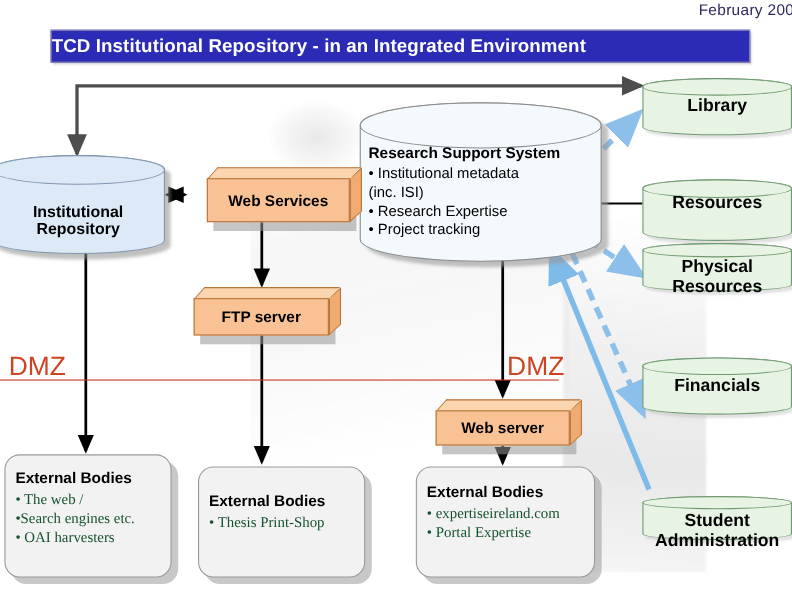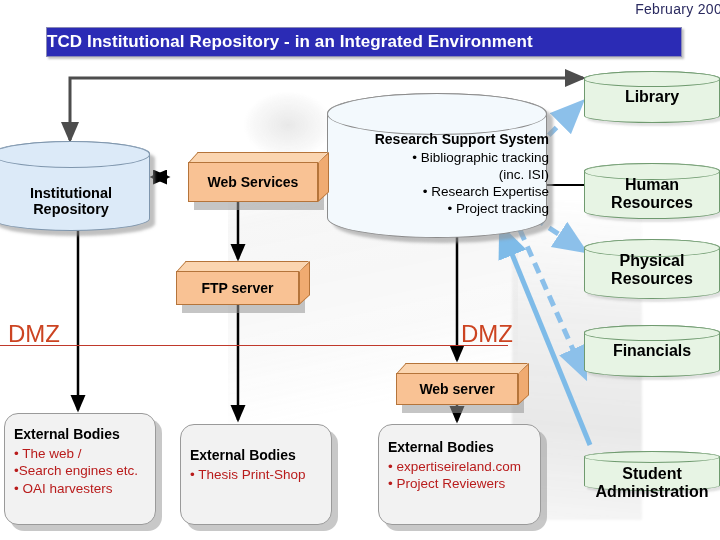--- a/index.html
+++ b/index.html
@@ -66,41 +66,41 @@
     z-index:3;line-height:1.12;
   }
 
   
   #ir{left:-8px;top:141px;width:158px;height:90px;}
   #ir .body,#ir .top{background:#dceaf8;border-color:#7f96ad;}
   #ir .body{box-shadow:5px 5px 3px rgba(140,140,140,.55);}
   #ir .label{top:44px;font-size:14.5px;}
 
   
-  #rss{left:327px;top:93px;width:220px;height:145px;text-align:right;}
+  #rss{left:327px;top:93px;width:220px;height:145px;}
   #rss .body,#rss .top{background:#f3f9fd;border-color:#8b8b8b;}
   #rss .body{box-shadow:6px 5px 3px rgba(150,150,150,.6);}
   #rss .top{height:29%;}
   #rss .rss-text{
     position:absolute;left:8px;top:38px;width:214px;z-index:3;
     font-size:13.5px;color:#000;line-height:1.26;
   }
   #rss .rss-title{font-weight:bold;font-size:14px;}
   #rss .rss-li{white-space:nowrap;}
 
   
   .gcyl .body,.gcyl .top{background:#e7f4e4;border-color:#6f9a6f;}
   .gcyl .body{box-shadow:3px 3px 2px rgba(170,170,170,.35);}
   .gcyl .label{font-size:16px;}
 
   #lib{left:584px;top:71px;width:136px;height:52px;}
   #lib .label{top:17px;}
   #hr{left:584px;top:163px;width:136px;height:56px;}
   #hr .label{top:13px;}
-  #pr{left:584px;top:239px;width:136px;height:60px;text-decoration:underline;}
+  #pr{left:584px;top:221px;width:136px;height:44px;text-decoration:underline;}
   #pr .label{top:13px;}
   #fin{left:584px;top:325px;width:136px;height:52px;}
   #fin .label{top:17px;}
   #sa{left:584px;top:451px;width:136px;height:40px;}
   #sa .label{top:14px;}
 
   
   .box3d{position:absolute;}
   .box3d .shadow{
     position:absolute;left:6px;top:8px;width:100%;height:100%;
@@ -134,21 +134,21 @@
   .rbox .rshadow{
     position:absolute;left:6px;top:6px;width:100%;height:100%;
     background:rgba(155,155,155,.55);border-radius:14px;
   }
   .rbox .rface{
     position:absolute;left:0;top:0;width:100%;height:100%;
     background:#f2f2f2;border:1px solid #9a9a9a;border-radius:14px;
     box-sizing:border-box;padding:12px 9px 8px 9px;
   }
   .rbox .rtitle{font-size:14px;font-weight:bold;color:#000;margin-bottom:3px;}
-  .rbox .rli{font-size:13.5px;color:#b91c1c;line-height:1.28;white-space:nowrap;}
+  .rbox .rli{font-size:13.5px;color:#14532d;line-height:1.28;white-space:nowrap;font-family:Liberation Serif, serif;}
 
   #eb1{left:4px;top:413px;width:152px;height:112px;}
   #eb2{left:180px;top:424px;width:152px;height:101px;}
   #eb3{left:378px;top:424px;width:163px;height:101px;}
   #eb3 .rface{padding-top:14px;}
   #eb2 .rface{padding-top:22px;}
 
   
   .dmz-line{
     position:absolute;left:0;top:345px;width:508px;height:0;
@@ -263,40 +263,39 @@
       <div>Institutional</div>
       <div>Repository</div>
     </div>
   </div>
 
   <div class="cyl" id="rss">
     <div class="body"></div>
     <div class="top"></div>
     <div class="rss-text">
       <div class="rss-title">Research Support System</div>
-      <div class="rss-li">• Bibliographic tracking</div>
+      <div class="rss-li">• Institutional metadata</div>
       <div class="rss-li"> (inc. ISI)</div>
       <div class="rss-li">• Research Expertise</div>
       <div class="rss-li">• Project tracking</div>
     </div>
   </div>
 
   <div class="cyl gcyl" id="lib">
     <div class="body"></div>
     <div class="top"></div>
     <div class="label">
       <div>Library</div>
     </div>
   </div>
 
   <div class="cyl gcyl" id="hr">
     <div class="body"></div>
     <div class="top"></div>
     <div class="label">
-      <div>Human</div>
       <div>Resources</div>
     </div>
   </div>
 
   <div class="cyl gcyl" id="pr">
     <div class="body"></div>
     <div class="top"></div>
     <div class="label">
       <div>Physical</div>
       <div>Resources</div>
@@ -363,17 +362,17 @@
       <div class="rtitle">External Bodies</div>
       <div class="rli">• Thesis Print-Shop</div>
     </div>
   </div>
 
   <div class="rbox" id="eb3">
     <div class="rshadow"></div>
     <div class="rface">
       <div class="rtitle">External Bodies</div>
       <div class="rli">• expertiseireland.com</div>
-      <div class="rli">• Project Reviewers</div>
+      <div class="rli">• Portal Expertise</div>
     </div>
   </div>
 
 </div>
 
 </body></html>

